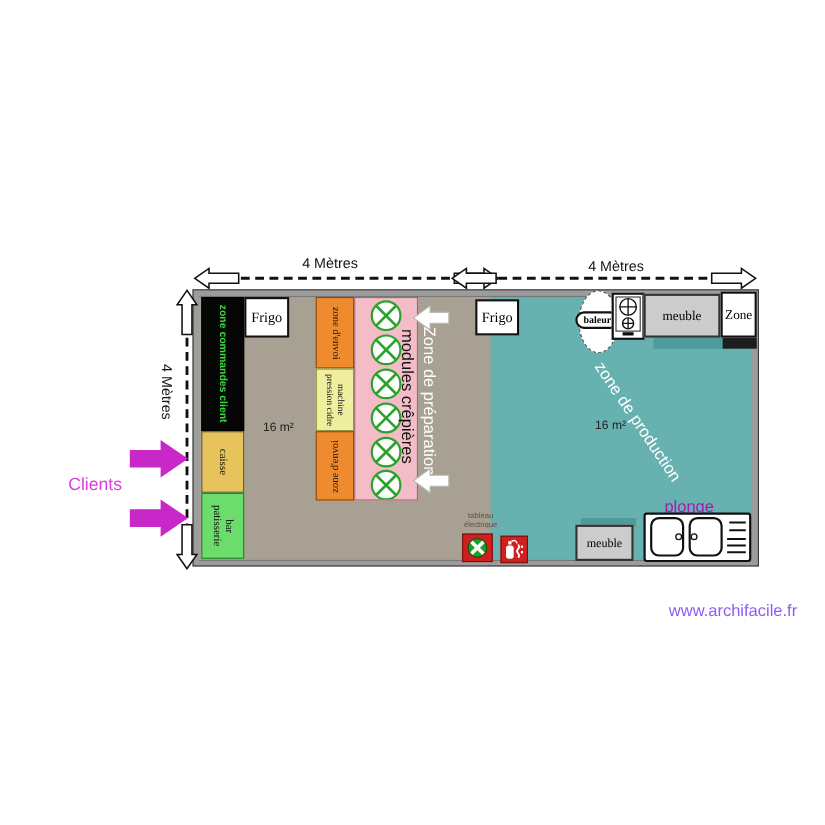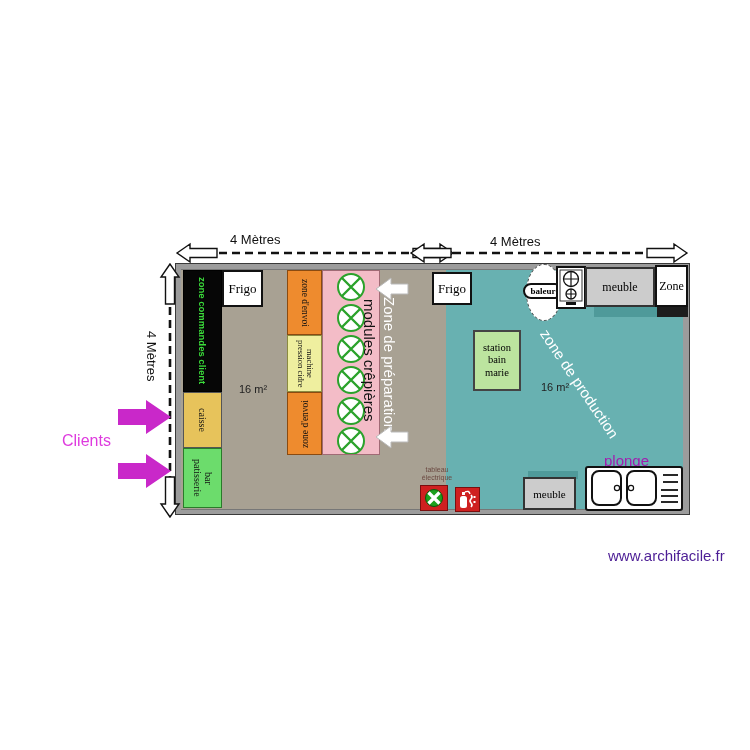--- a/index.html
+++ b/index.html
@@ -9,21 +9,21 @@
   
   .plan-wall{left:175px;top:263px;width:513px;height:250px;background:#9c9c9c;border:1px solid #3a3a3a;}
   .floor-left{left:181px;top:269px;width:265px;height:239px;background:#a8a193;border-top:1px solid #777;border-bottom:1px solid #777;}
   .floor-right{left:446px;top:269px;width:237px;height:239px;background:#68b1b1;border-top:1px solid #777;border-bottom:1px solid #777;}
   
   .fbox{display:flex;align-items:center;justify-content:center;box-sizing:border-box;text-align:center;}
   .serif{font-family:"Liberation Serif",serif;}
   .vtext{writing-mode:vertical-rl;}
   .vflip{writing-mode:vertical-rl;transform:rotate(180deg);}
   
-  .dim-label{font-size:13px;color:#111;}
+  .dim-label{font-size:13px;color:#111;text-align:center;}
   .zone-white{color:#ffffff;font-size:15px;white-space:nowrap;}
   .shadow-teal{background:#4f9a9a;}
   .shadow-dark{background:#1d1d1d;}
   svg{display:block;}
   #overlay{left:0;top:0;pointer-events:none;}
 </style>
 </head>
 <body>
 
 <div id="canvas">
@@ -113,26 +113,20 @@
 
   <div class="abs shadow-teal" style="left:594px;top:307px;width:68px;height:10px;"></div>
   <div class="abs fbox serif" style="left:585px;top:267px;width:70px;height:40px;background:#cccccc;border:2px solid #333;font-size:12px;">
     <span>meuble</span>
   </div>
   <div class="abs shadow-dark" style="left:657px;top:306px;width:31px;height:11px;"></div>
   <div class="abs fbox serif" style="left:655px;top:265px;width:33px;height:42px;background:#fff;border:2px solid #111;font-size:12px;">
     <span>Zone</span>
   </div>
 
-  <div class="abs fbox serif" style="left:473px;top:330px;width:48px;height:61px;background:#bce49f;border:2px solid #444;font-size:10.5px;line-height:1.15;">
-    <span>
-        <span style="display:block;">station</span>
-        <span style="display:block;">bain marie</span>
-      </span>
-  </div>
 
   <div class="abs zone-white" style="left:551px;top:326px;transform:rotate(56deg);transform-origin:left top;">zone de production</div>
 
   <div class="abs" style="left:604px;top:452px;font-size:15px;color:#a21caf;text-decoration:underline;">plonge</div>
   <div class="abs" style="left:585px;top:466px;width:98px;height:45px;background:#fff;border:2px solid #111;border-radius:3px;box-sizing:border-box;">
     <svg width="94" height="41" viewBox="0 0 94 41">
       <rect x="5" y="3" width="29" height="34" rx="7" fill="#fff" stroke="#111" stroke-width="2"></rect>
       <rect x="40" y="3" width="29" height="34" rx="7" fill="#fff" stroke="#111" stroke-width="2"></rect>
       <circle cx="30" cy="20" r="2.6" fill="#fff" stroke="#111" stroke-width="1.2"></circle>
       <circle cx="44" cy="20" r="2.6" fill="#fff" stroke="#111" stroke-width="1.2"></circle>
@@ -168,21 +162,21 @@
       <rect x="6" y="4" width="3" height="3" fill="#fff"></rect>
       <path d="M9,4 Q13,2 14,6" fill="none" stroke="#fff" stroke-width="1.4"></path>
       <path d="M15,7 q2,2 0,4 q-2,2 0,4 q2,2 0,4" fill="none" stroke="#fff" stroke-width="1.6"></path>
       <rect x="17.5" y="8" width="2" height="2" fill="#fff"></rect>
       <rect x="17.5" y="13" width="2" height="2" fill="#fff"></rect>
     </svg>
   </div>
 
   <div class="abs" style="left:62px;top:432px;font-size:16px;color:#de3ade;">Clients</div>
 
-  <div class="abs" style="left:608px;top:547px;font-size:15px;color:#4c1d95;text-align:center;">www.archifacile.fr</div>
+  <div class="abs" style="left:608px;top:547px;font-size:15px;color:#8b5cf6;text-align:center;">www.archifacile.fr</div>
 
   <svg id="overlay" class="abs" width="750" height="750" viewBox="0 0 750 750">
 
     <g stroke="#111" stroke-width="2.6" stroke-dasharray="8 5">
       <line x1="180" y1="253" x2="450" y2="253"></line>
       <line x1="414" y1="253" x2="684" y2="253"></line>
     </g>
 
     <line x1="170" y1="268" x2="170" y2="513" stroke="#111" stroke-width="2.6" stroke-dasharray="8 5"></line>
 

